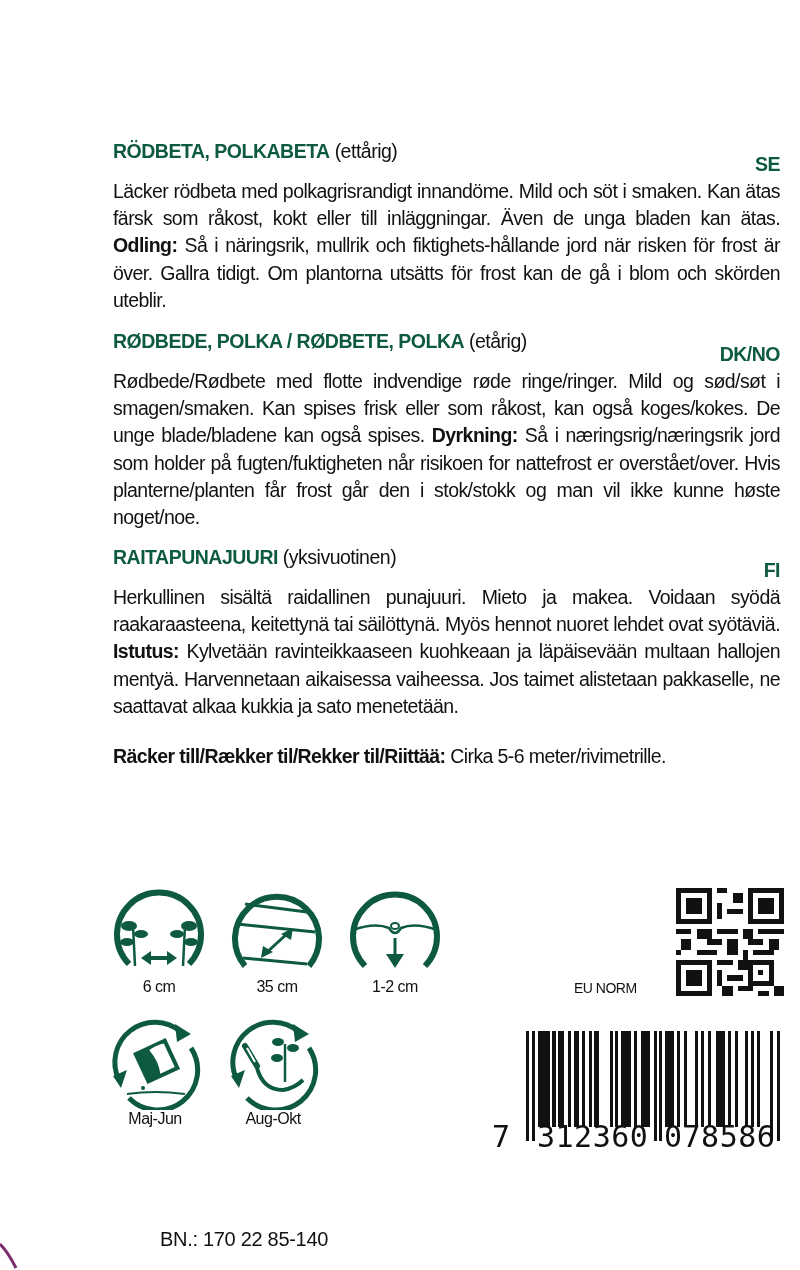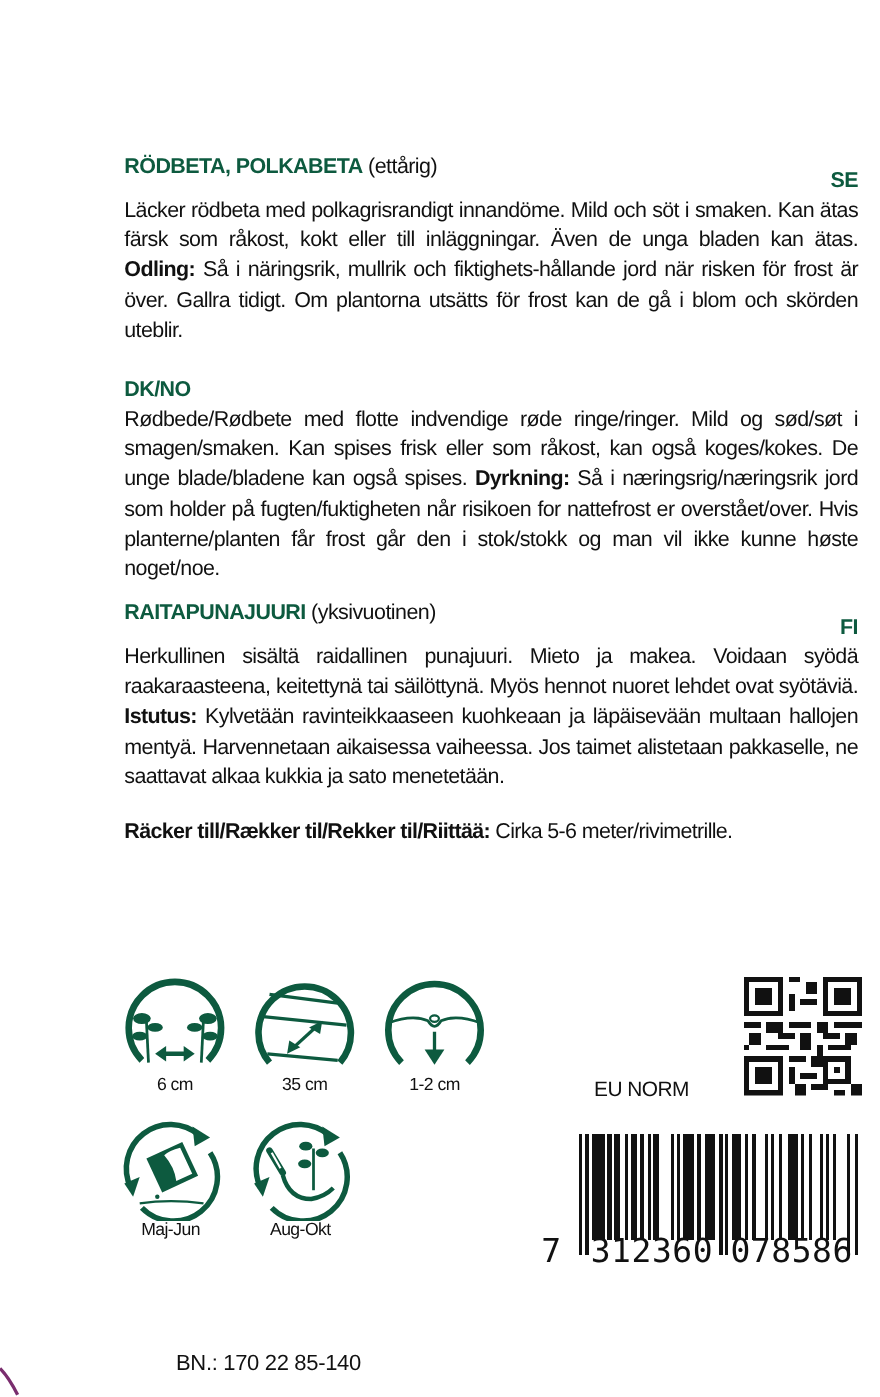--- a/index.html
+++ b/index.html
@@ -11,38 +11,39 @@
   .head { display:flex; justify-content:space-between; align-items:center; font-size:19.5px; line-height:27px; letter-spacing:-0.5px; }
   .head .title { color:#0d5a3f; font-weight:bold; }
   .head .sub { color:#111; font-weight:normal; }
   .head .lang { color:#0d5a3f; font-weight:bold;margin-top:27px; }
   .body { font-size:19.5px; line-height:27.2px; text-align:justify; letter-spacing:-0.55px; }
   .body b { font-weight:bold; }
   .yield { position:absolute; left:113px; top:745px; width:680px; font-size:19.5px; letter-spacing:-0.6px; white-space:nowrap; }
   .icon { position:absolute; text-align:center; font-size:16px; letter-spacing:-0.5px; }
   .icon svg { display:block; margin:0 auto; }
   .qr { position:absolute; left:676px; top:888px; width:108px; height:108px; }
-  .eu { position:absolute; left:540px; top:980px; font-size:19px; letter-spacing:-0.5px; }
+  .eu { position:absolute; left:574px; top:980px; font-size:14px; letter-spacing:-0.5px; }
   .barcode { position:absolute; left:490px; top:1015px; width:300px; height:135px; }
   .bn { position:absolute; left:160px; top:1228px; font-size:20px; letter-spacing:-0.3px; }
   .swoosh { position:absolute; left:0; top:1240px; }
 </style>
 </head>
 <body>
 
 <div class="section" style="top:124px;">
   <div class="head">
     <span><span class="title">RÖDBETA, POLKABETA</span> <span class="sub">(ettårig)</span></span>
     <span class="lang">SE</span>
   </div>
   <div class="body"><span>Läcker rödbeta med polkagrisrandigt innandöme. Mild och söt i smaken. Kan ätas färsk som råkost, kokt eller till inläggningar. Även de unga bladen kan ätas. </span><b>Odling:</b><span> Så i näringsrik, mullrik och fiktighets-hållande jord när risken för frost är över. Gallra tidigt. Om plantorna utsätts för frost kan de gå i blom och skörden uteblir.</span></div>
 </div>
 
 <div class="section" style="top:314px;">
   <div class="head">
+    <span><span class="title">RØDBEDE, POLKA / RØDBETE, POLKA</span> <span class="sub">(etårig)</span></span>
     <span class="lang">DK/NO</span>
   </div>
   <div class="body"><span>Rødbede/Rødbete med flotte indvendige røde ringe/ringer. Mild og sød/søt i smagen/smaken. Kan spises frisk eller som råkost, kan også koges/kokes.  De unge blade/bladene kan også spises. </span><b>Dyrkning:</b><span> Så i næringsrig/næringsrik jord som holder på fugten/fuktigheten når risikoen for nattefrost er overstået/over. Hvis planterne/planten får frost går den i stok/stokk og man vil ikke kunne høste noget/noe.</span></div>
 </div>
 
 <div class="section" style="top:530px;">
   <div class="head">
     <span><span class="title">RAITAPUNAJUURI</span> <span class="sub">(yksivuotinen)</span></span>
     <span class="lang">FI</span>
   </div>

